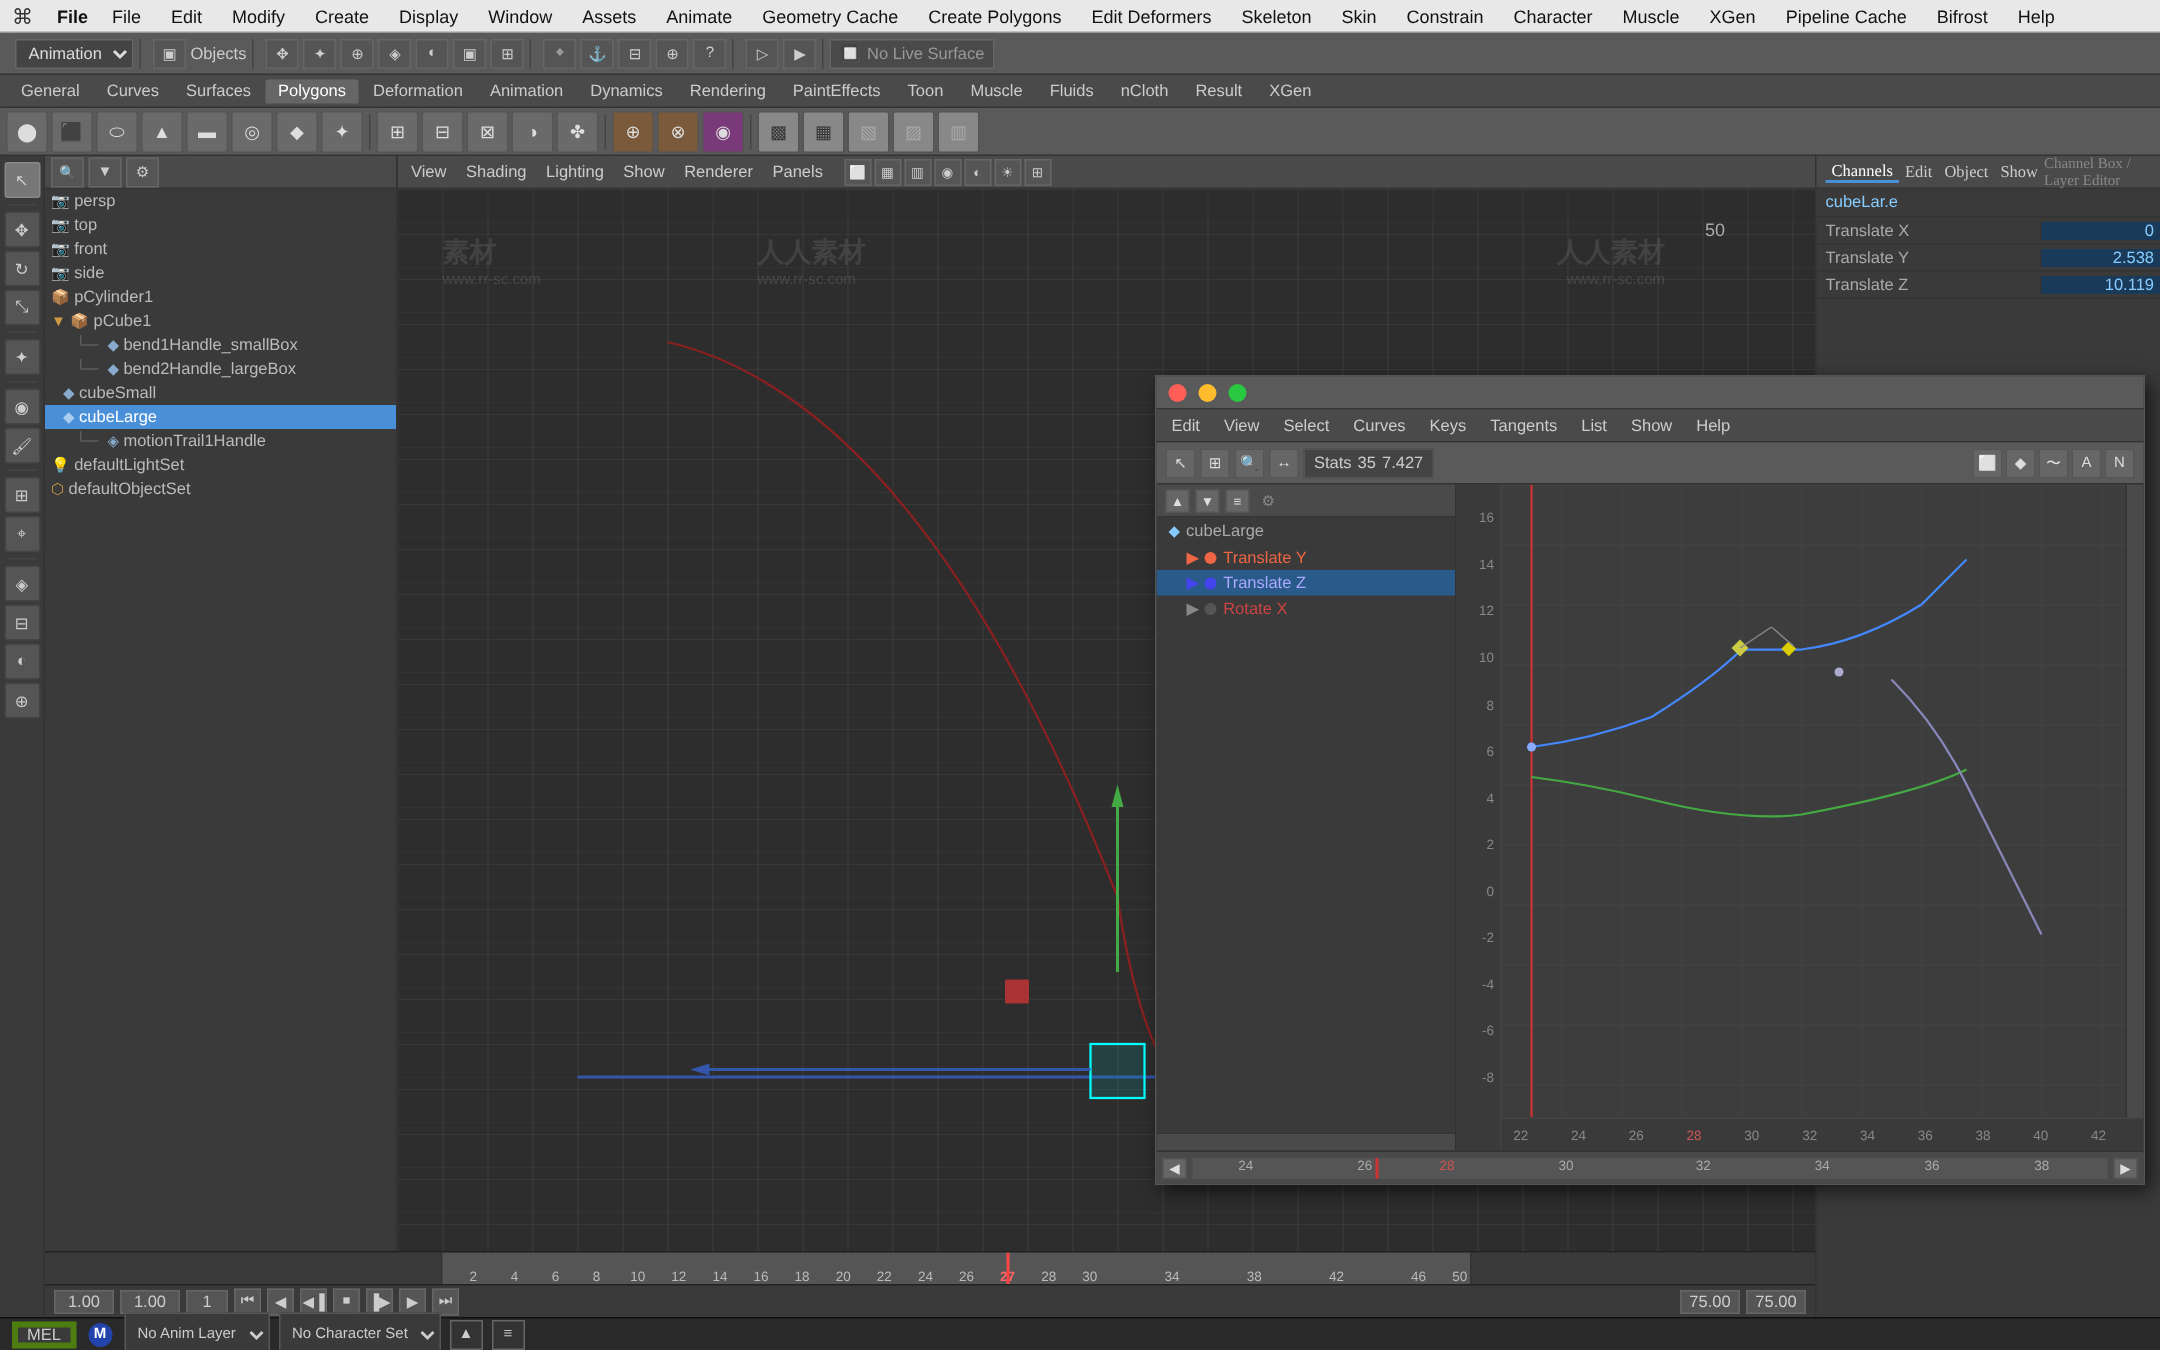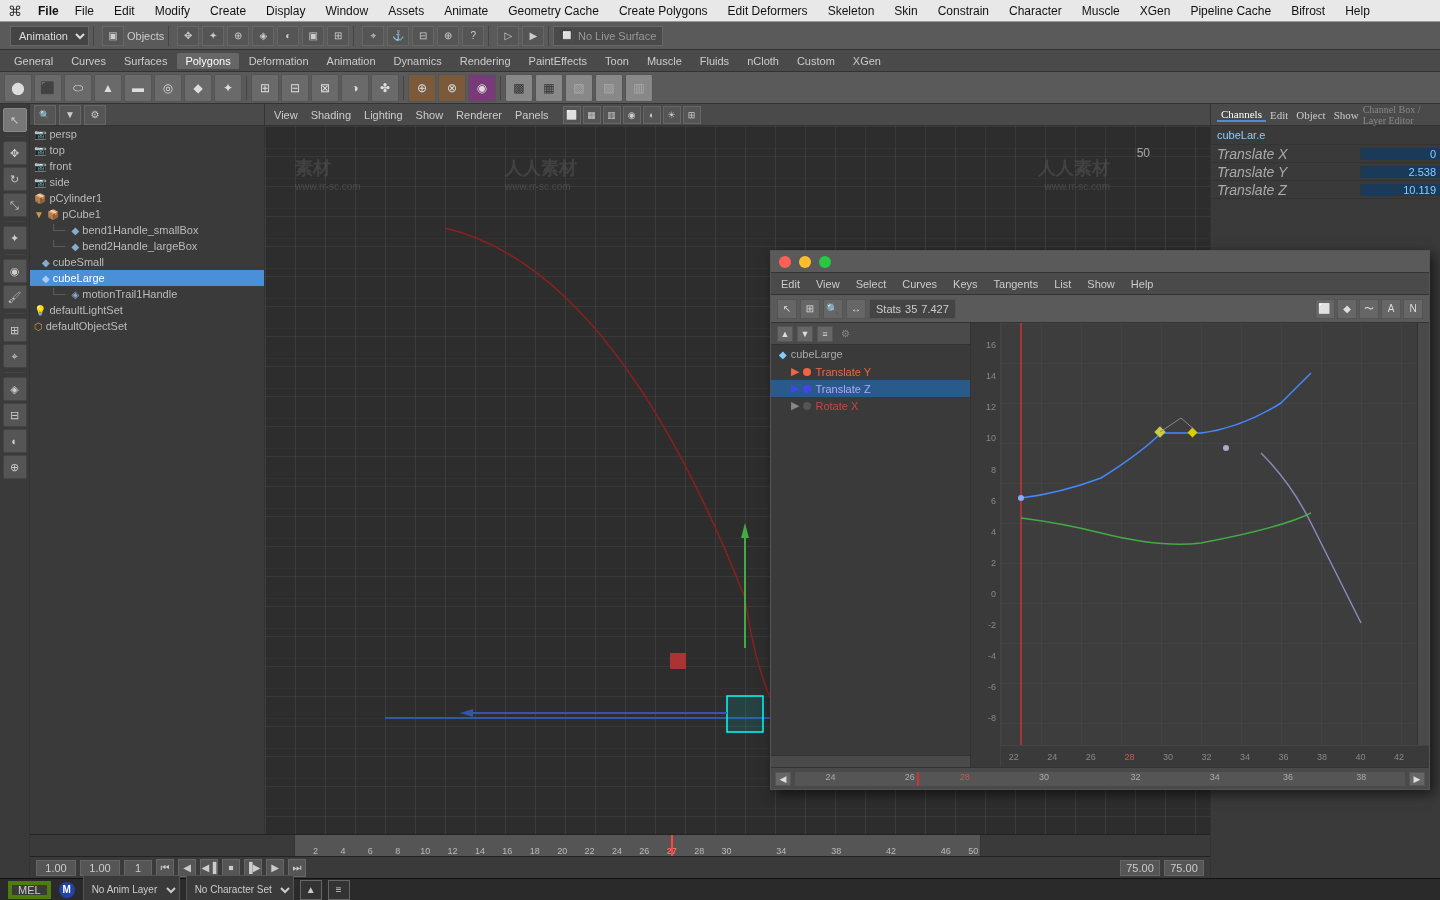--- a/index.html
+++ b/index.html
@@ -255,22 +255,21 @@
     .ch-row {
       display: flex;
       align-items: center;
       height: 18px;
       border-bottom: 1px solid #333;
     }
     .ch-label {
       flex: 1;
       padding: 0 6px;
       color: #aaa;
-      font-size: 14px;
-      font-style: italic;
+      font-size: 11px;
     }
     .ch-value {
       width: 80px;
       padding: 0 4px;
       color: #88ccff;
       font-size: 11px;
       background: #1a3a5a;
       border-left: 1px solid #333;
       text-align: right;
     }
@@ -706,21 +705,21 @@
     <span class="shelf-tab active">Polygons</span>
     <span class="shelf-tab">Deformation</span>
     <span class="shelf-tab">Animation</span>
     <span class="shelf-tab">Dynamics</span>
     <span class="shelf-tab">Rendering</span>
     <span class="shelf-tab">PaintEffects</span>
     <span class="shelf-tab">Toon</span>
     <span class="shelf-tab">Muscle</span>
     <span class="shelf-tab">Fluids</span>
     <span class="shelf-tab">nCloth</span>
-    <span class="shelf-tab">Custom</span>
+    <span class="shelf-tab">Result</span>
     <span class="shelf-tab">XGen</span>
   </div>
 
   <div id="icon-shelf">
     <span class="shelf-icon">⬤</span>
     <span class="shelf-icon">⬛</span>
     <span class="shelf-icon">⬭</span>
     <span class="shelf-icon">▲</span>
     <span class="shelf-icon">▬</span>
     <span class="shelf-icon">◎</span>

